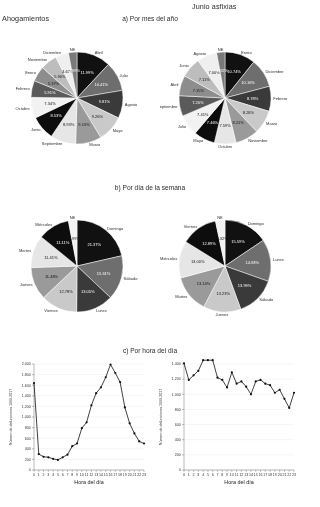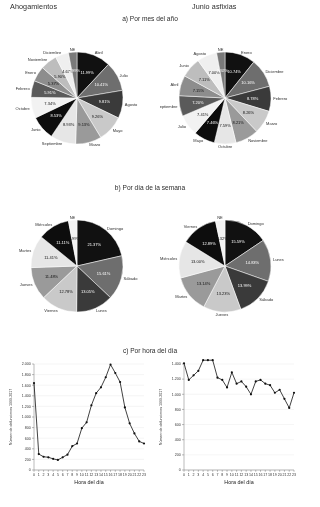--- a/index.html
+++ b/index.html
@@ -1,20 +1,20 @@
 <!DOCTYPE html>
 <html><head>
 <meta charset="utf-8">
 <style>
   html,body{margin:0;padding:0;background:#ffffff;}
   body{width:300px;height:507px;font-family:"Liberation Sans",sans-serif;color:#1a1a1a;overflow:hidden;position:relative;}
   .fig{position:absolute;left:0;top:0;width:300px;height:507px;}
 
   .col-title{position:absolute;top:2px;font-size:7.2px;color:#2b2b2b;letter-spacing:.1px;}
-  #title-left{left:10px;}
+  #title-left{left:2px;margin-top:12px;}
   #title-right{left:192px;}
 
   .sub-title{position:absolute;width:300px;text-align:center;font-size:6.6px;color:#2b2b2b;}
   #sub-a{top:15px;}
   #sub-b{top:184px;}
   #sub-c{top:347px;}
 
   .pie-wrap{position:absolute;}
   .pie-svg{display:block;}
   .pct{font-size:4.0px;fill:#ffffff;font-family:"Liberation Sans",sans-serif;}

